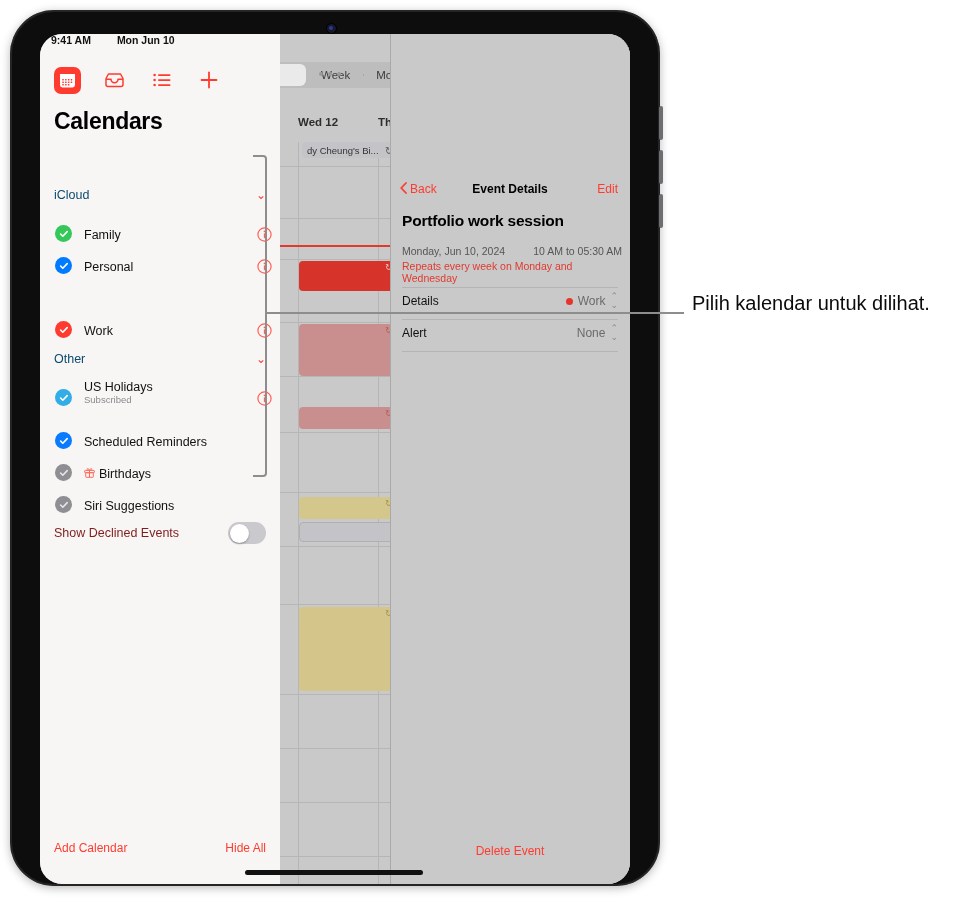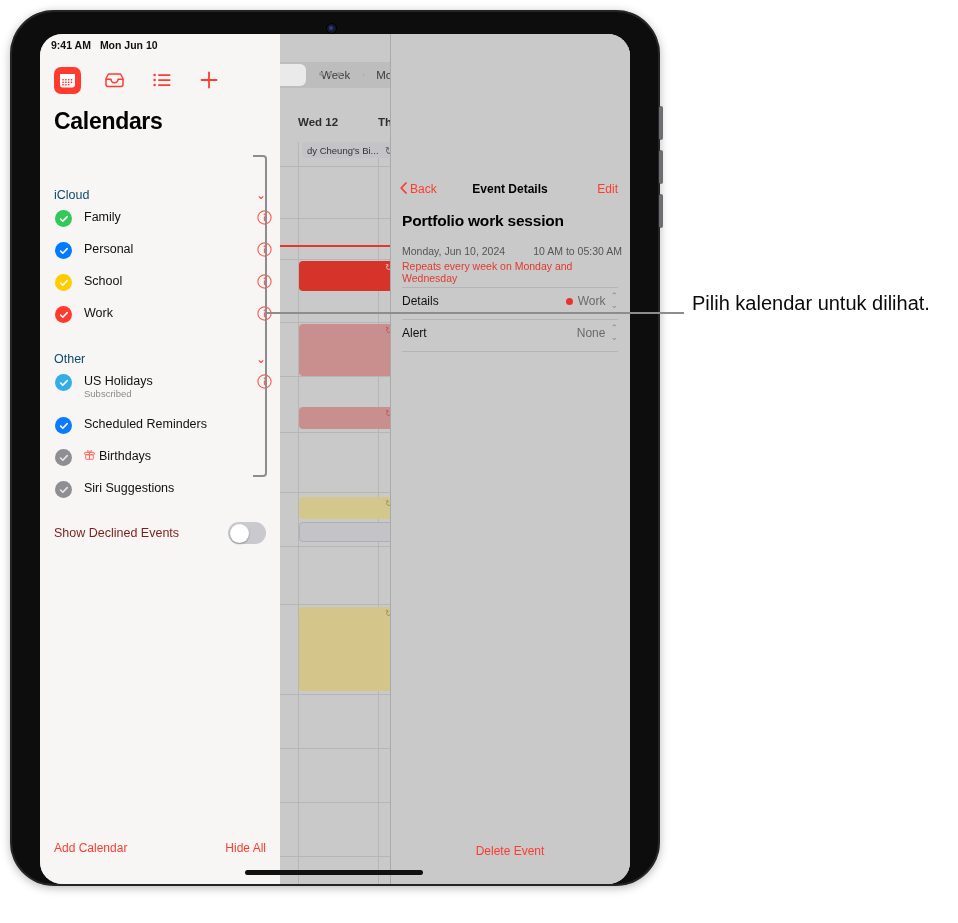--- a/index.html
+++ b/index.html
@@ -27,39 +27,39 @@
 
   
   #screen{position:absolute;left:30px;top:24px;width:590px;height:850px;
           border-radius:22px;overflow:hidden;background:#c9c9c9;}
 
   
   #sidebar{position:absolute;left:0;top:0;width:240px;height:850px;background:#f7f6f4;
            z-index:4;}
 
   .statusbar{position:absolute;left:0;top:0;width:240px;height:22px;
-             display:flex;align-items:center;padding-left:11px;gap:9px;}
+             display:flex;align-items:flex-start;padding-left:11px;gap:26px;}
   .sb-time{font-size:10.5px;font-weight:bold;color:#111;}
   .sb-date{font-size:10.5px;font-weight:bold;color:#111;}
 
   .toolbar{position:absolute;left:0;top:26px;width:240px;height:40px;
            display:flex;align-items:center;padding-left:14px;gap:20px;}
   .tb-ico{width:27px;height:27px;display:flex;align-items:center;justify-content:center;
           position:relative;}
   .tb-ico.sel{background:#ff3b30;border-radius:7px;}
 
   .sidebar-title{position:absolute;left:14px;top:74px;font-size:23px;font-weight:bold;
                  color:#000;letter-spacing:-0.3px;}
 
   .group-hdr{position:absolute;left:14px;width:212px;height:22px;
              display:flex;align-items:center;justify-content:space-between;}
   .group-hdr .g-label{font-size:12.5px;color:#0c4a6e;}
   .chev{color:#ff3b30;font-size:12px;line-height:1;}
 
-  .cal-row{position:absolute;left:0;width:240px;height:32px;display:flex;align-items:flex-start;}
+  .cal-row{position:absolute;left:0;width:240px;height:32px;display:flex;align-items:flex-end;}
   .tick{width:17px;height:17px;border-radius:50%;margin-left:15px;flex:0 0 auto;
         display:flex;align-items:center;justify-content:center;}
   .tick svg{display:block;}
   .cal-txt{margin-left:12px;display:flex;flex-direction:column;justify-content:center;}
   .cal-name{font-size:12.5px;color:#111;line-height:14px;display:flex;align-items:center;gap:4px;}
   .cal-sub{font-size:9.5px;color:#8a8a8e;line-height:12px;}
   .info-ico{position:absolute;right:8px;width:15px;height:15px;}
 
   .decl-row{position:absolute;left:0;top:482px;width:240px;height:34px;
             display:flex;align-items:center;justify-content:space-between;padding:0 14px;
@@ -388,37 +388,20 @@
         </span>
         <span class="info-ico">
           <svg width="15" height="15" viewBox="0 0 15 15">
               <circle cx="7.5" cy="7.5" r="6.6" stroke="#ff6057" stroke-width="1.2" fill="none"></circle>
               <circle cx="7.5" cy="4.4" r="0.85" fill="#ff6057"></circle>
               <rect x="6.85" y="6.2" width="1.3" height="5" rx=".6" fill="#ff6057"></rect>
             </svg>
         </span>
       </div>
 
-      <div class="cal-row" style="top:240px;">
-        <span class="tick" style="background:#ffcc00;">
-          <svg width="10" height="10" viewBox="0 0 10 10">
-              <path d="M1.6 5 L3.8 7.2 L8.2 2.6" stroke="#fff" stroke-width="1.6" fill="none" stroke-linecap="round" stroke-linejoin="round"></path>
-            </svg>
-        </span>
-        <span class="cal-txt">
-          <span class="cal-name">School</span>
-        </span>
-        <span class="info-ico">
-          <svg width="15" height="15" viewBox="0 0 15 15">
-              <circle cx="7.5" cy="7.5" r="6.6" stroke="#ff6057" stroke-width="1.2" fill="none"></circle>
-              <circle cx="7.5" cy="4.4" r="0.85" fill="#ff6057"></circle>
-              <rect x="6.85" y="6.2" width="1.3" height="5" rx=".6" fill="#ff6057"></rect>
-            </svg>
-        </span>
-      </div>
 
       <div class="cal-row" style="top:272px;">
         <span class="tick" style="background:#ff3b30;">
           <svg width="10" height="10" viewBox="0 0 10 10">
               <path d="M1.6 5 L3.8 7.2 L8.2 2.6" stroke="#fff" stroke-width="1.6" fill="none" stroke-linecap="round" stroke-linejoin="round"></path>
             </svg>
         </span>
         <span class="cal-txt">
           <span class="cal-name">Work</span>
         </span>

